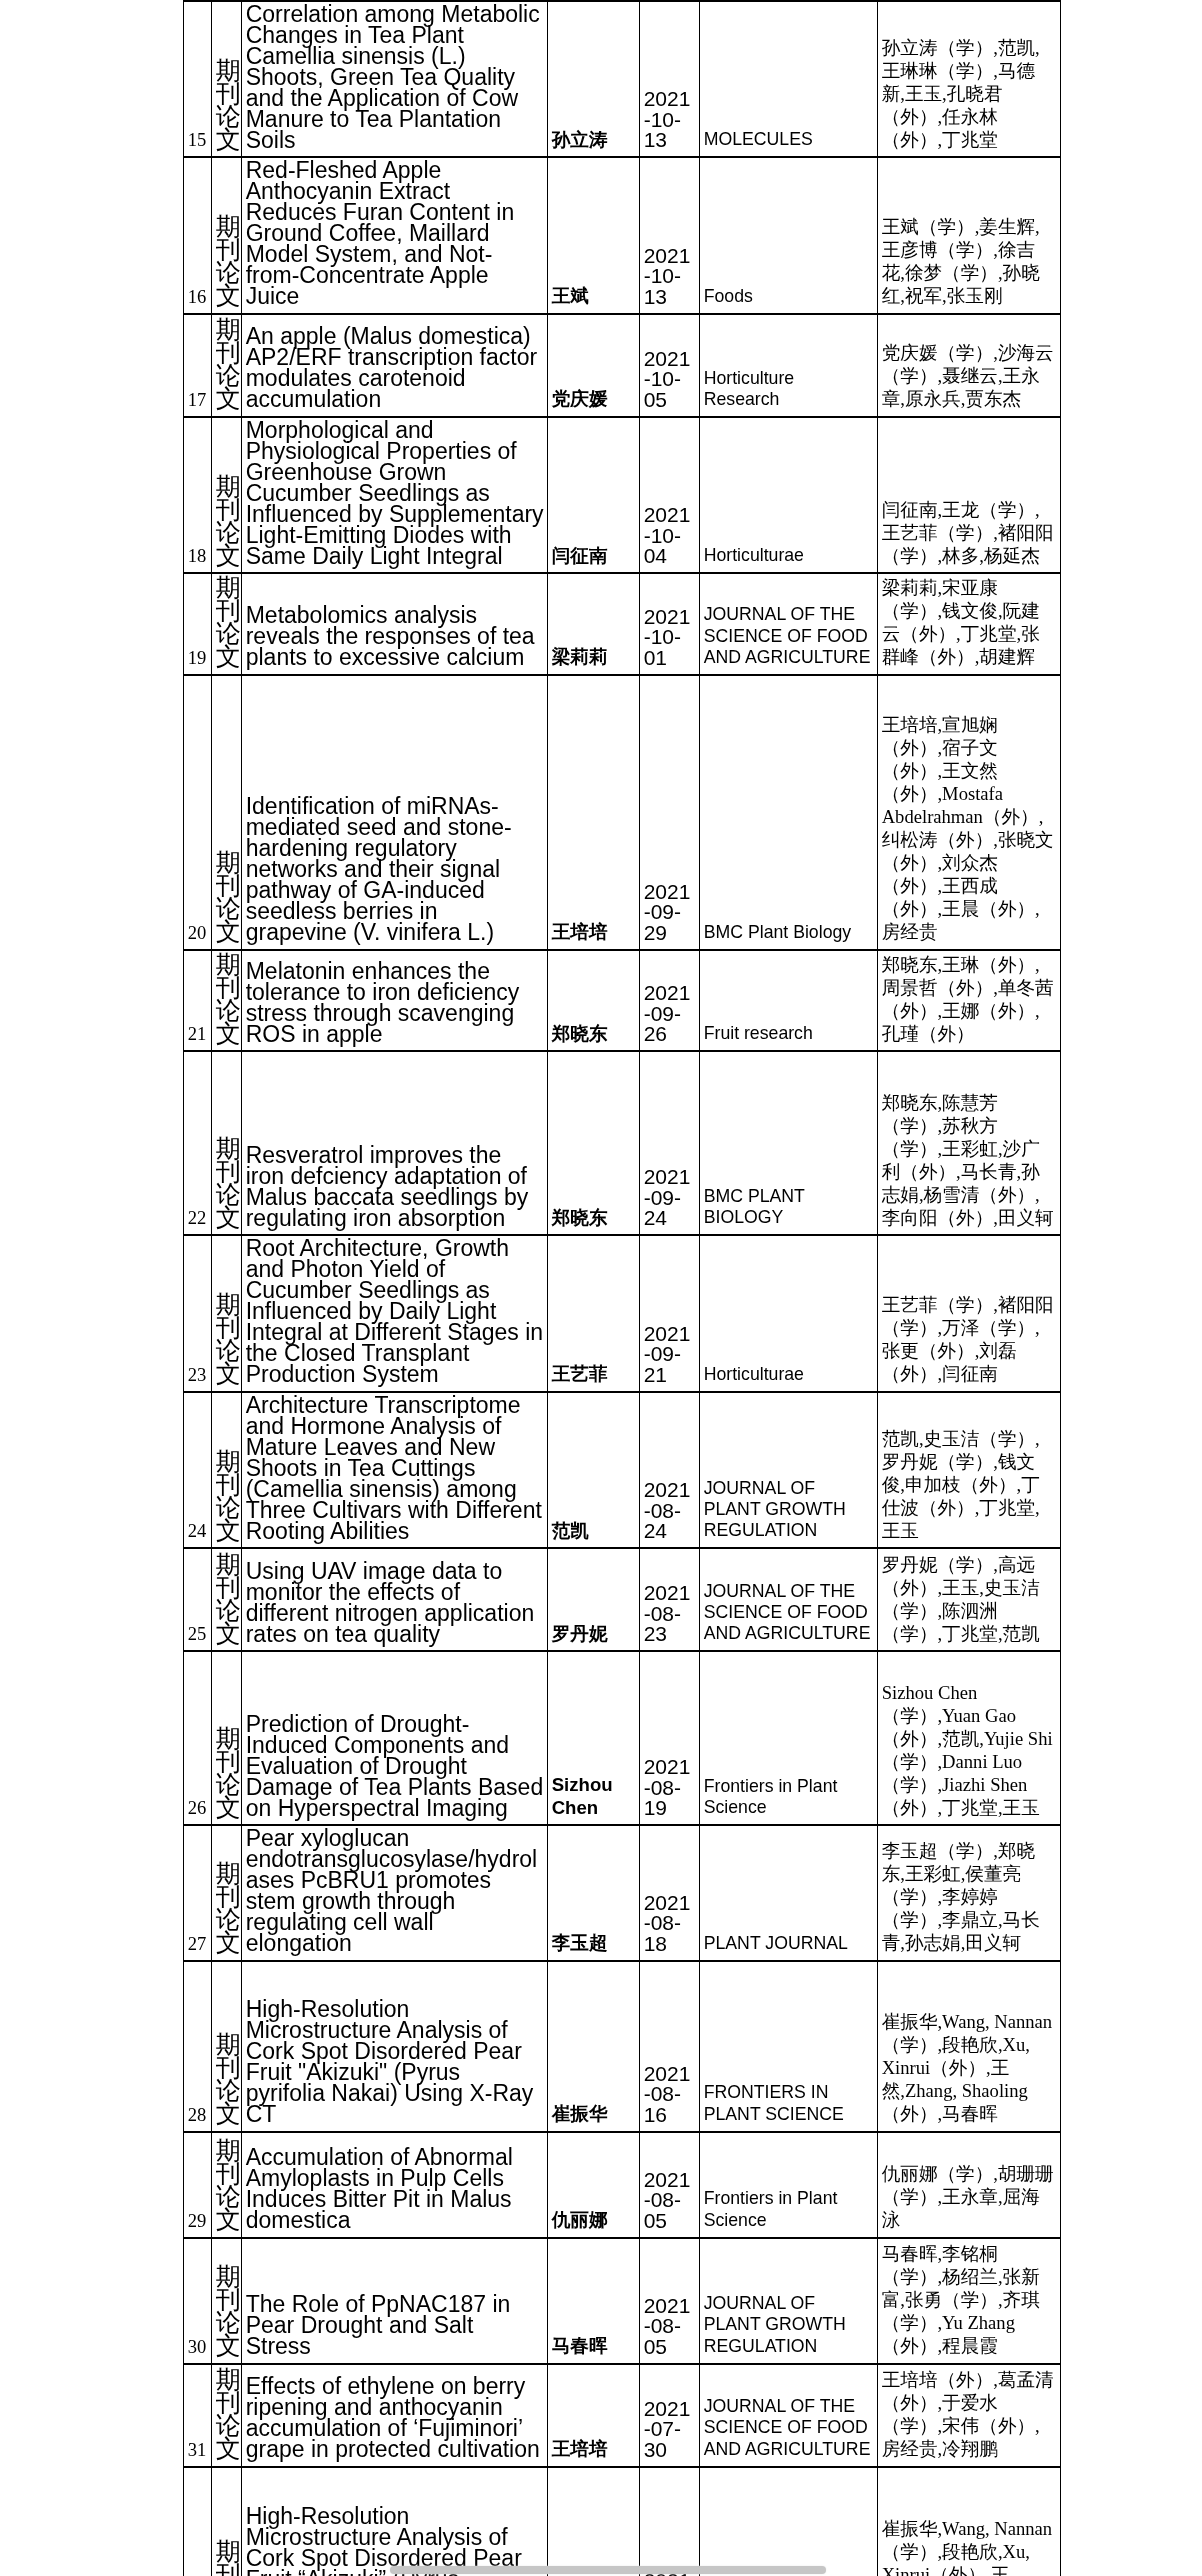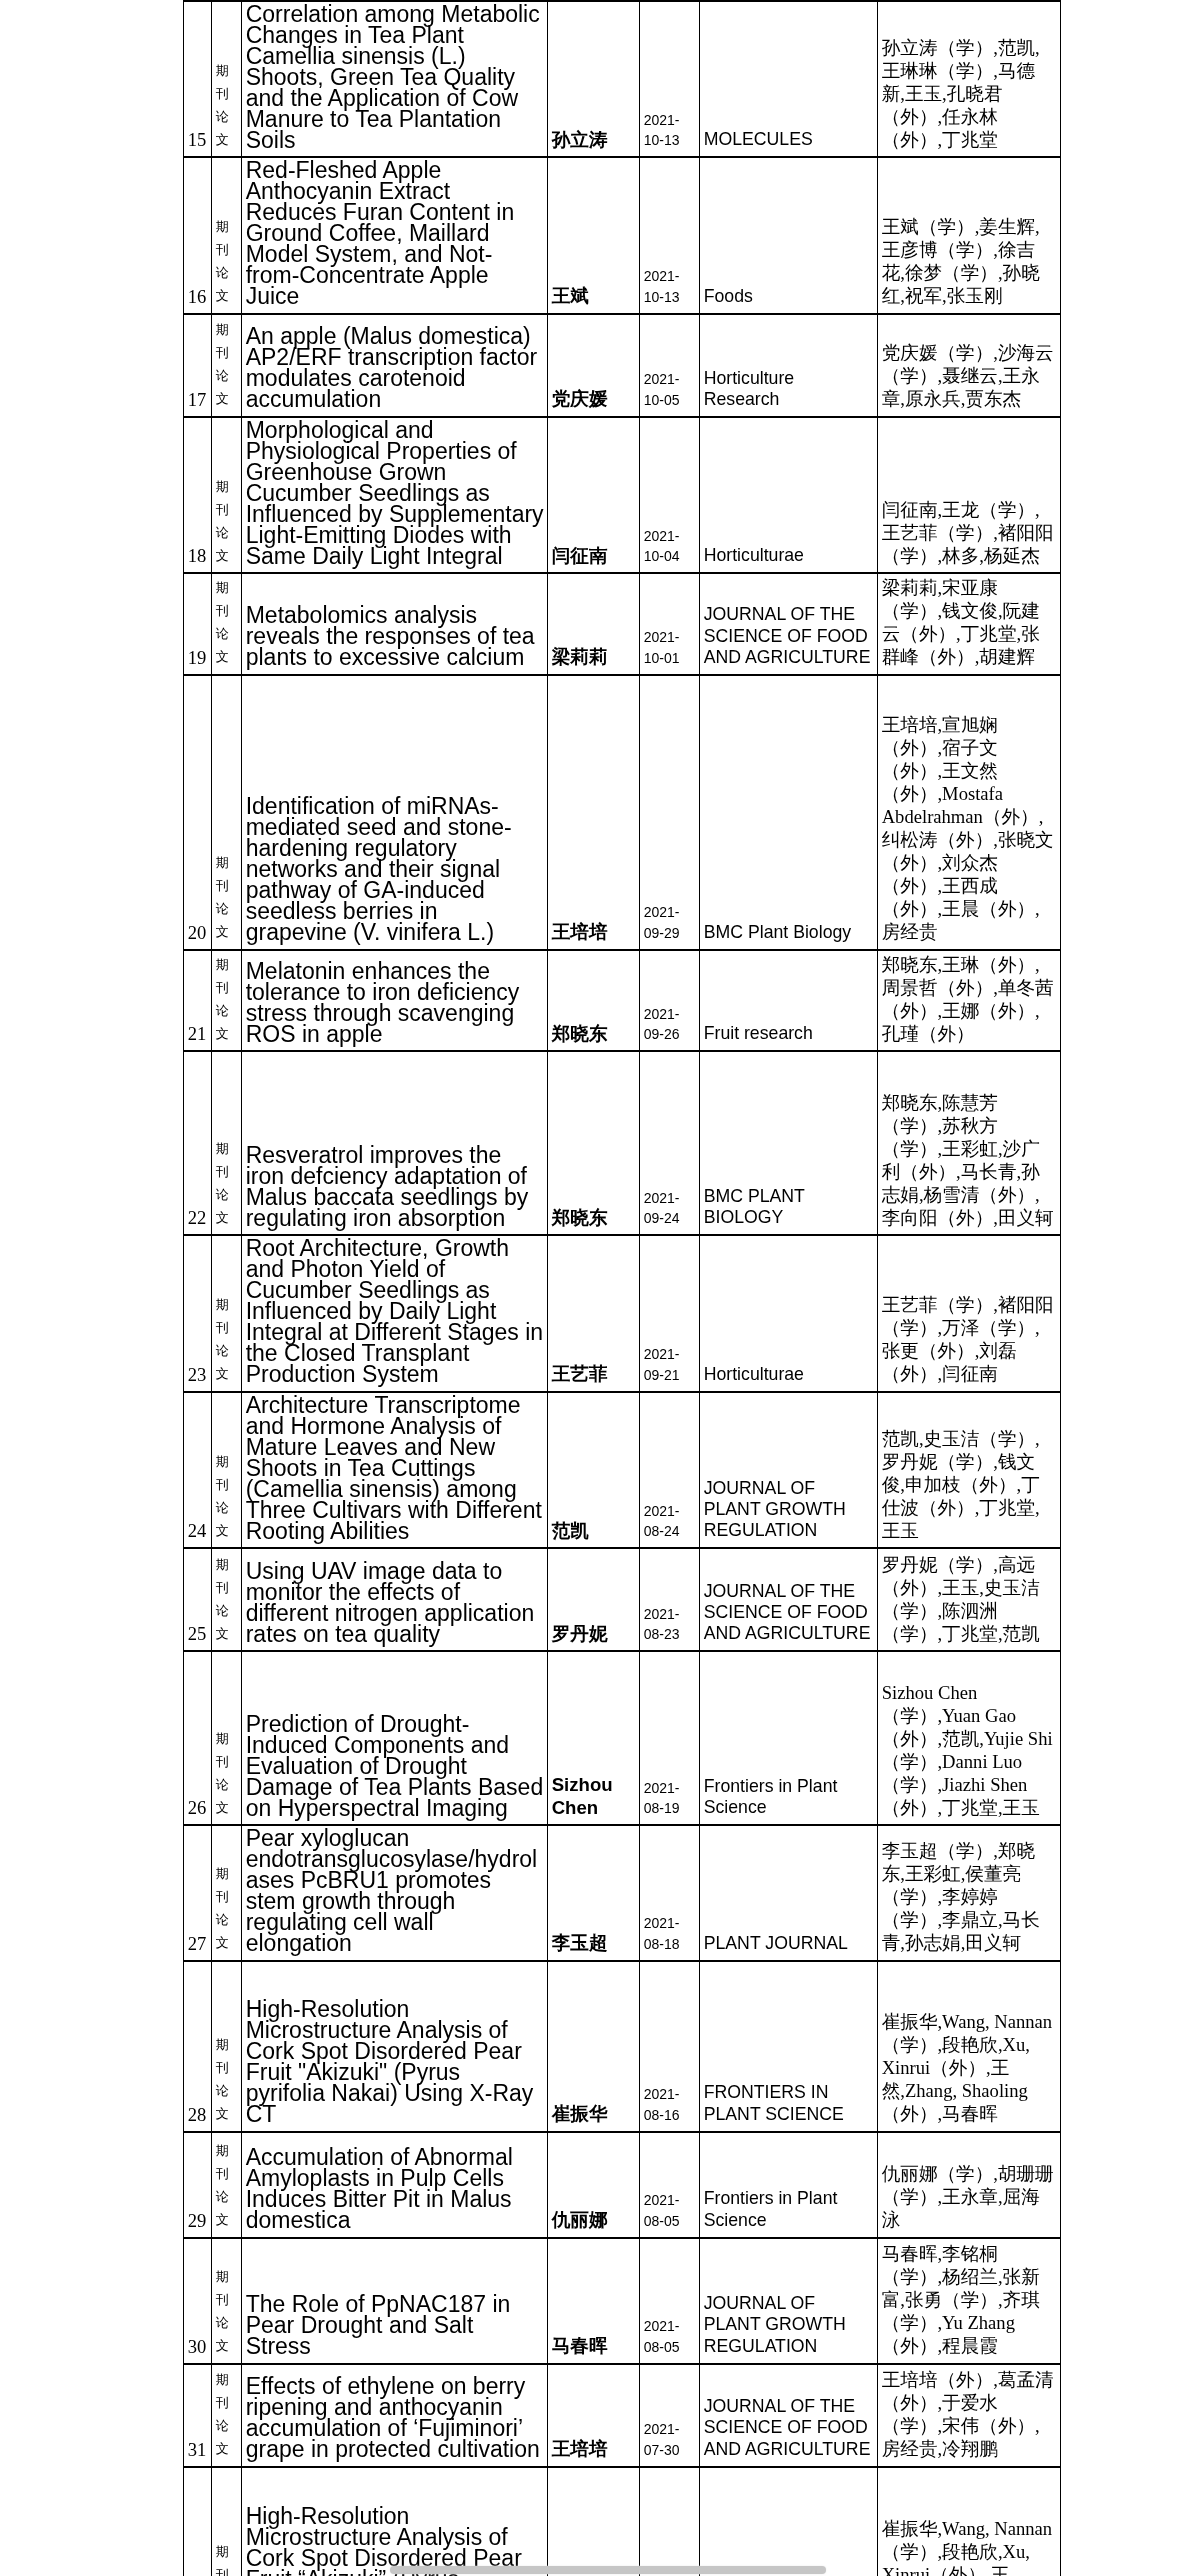--- a/index.html
+++ b/index.html
@@ -35,37 +35,37 @@
   }
   td.c-num {
     vertical-align: top;
     font-family: "Liberation Serif", "DejaVu Serif", serif;
     font-size: 18.6px;
     line-height: 20.5px;
     padding-top: 2.8px;
     padding-left: 1.9px;
   }
   td.c-type {
-    font-size: 13px;
+    font-size: 25px;
     line-height: 23px;
     word-break: break-all;
     padding-left: 2.8px;
     padding-right: 0;
   }
   td.c-title {
     font-size: 23px;
     line-height: 21px;
   }
   td.c-author {
     font-size: 18.6px;
     line-height: 23px;
     font-weight: bold;
   }
   td.c-date {
-    font-size: 14px;
+    font-size: 21px;
     line-height: 20.5px;
     padding-left: 2.8px;
     padding-right: 0;
   }
   td.c-journal {
     font-size: 17.7px;
     line-height: 21.4px;
   }
   td.c-coauthors {
     font-size: 18.6px;

